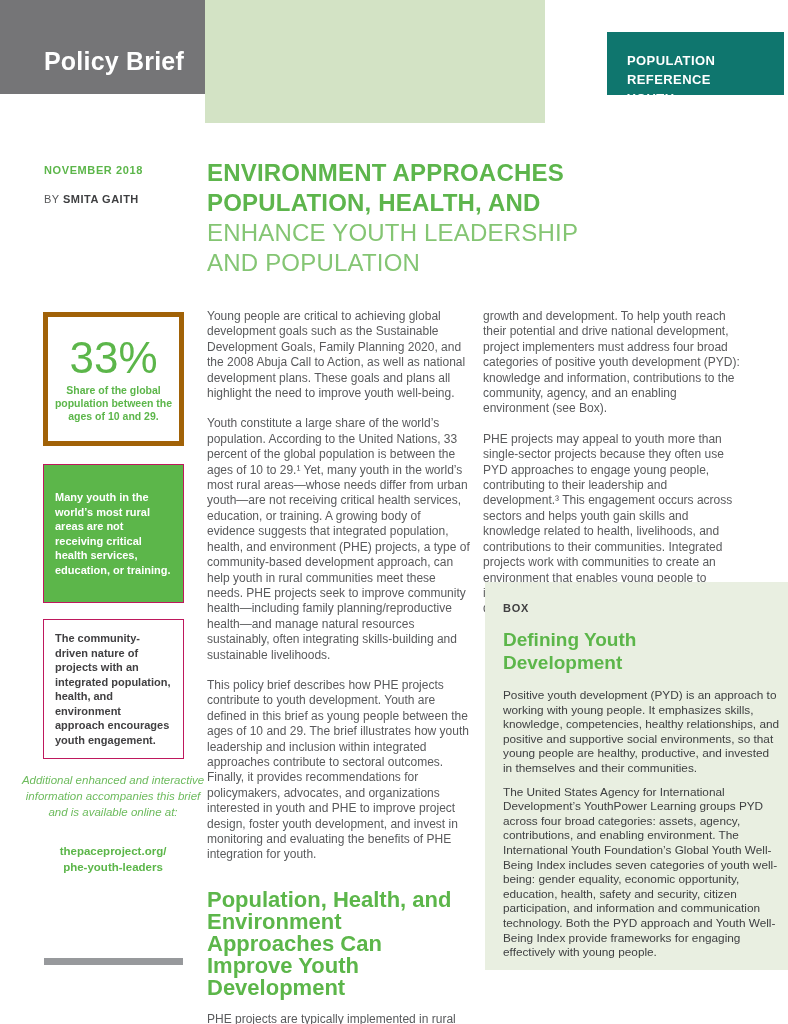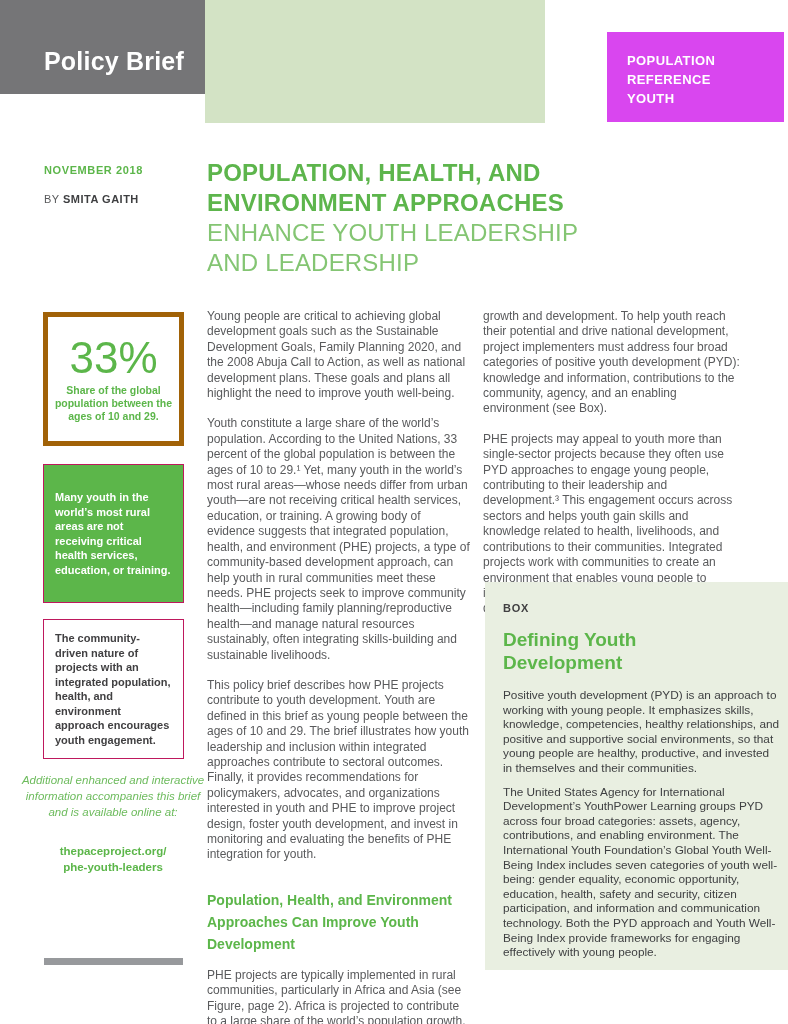--- a/index.html
+++ b/index.html
@@ -23,22 +23,22 @@
     position: absolute; left: 44px; bottom: 18px;
     color: #ffffff; font-size: 25px; font-weight: 700; letter-spacing: 0.2px;
   }
   .accent-block {
     position: absolute; left: 205px; top: 0;
     width: 340px; height: 123px;
     background: #d3e3c5;
   }
   .logo-block {
     position: absolute; left: 607px; top: 32px;
-    width: 177px; height: 90px;
-    background: #d946ef;
+    width: 177px; height: 63px;
+    background: #0f766e;
     padding: 19px 0 0 20px;
   }
   .logo-block .logo-line {
     color: #ffffff; font-size: 13px; font-weight: 700;
     line-height: 19px; letter-spacing: 0.4px;
   }
   
   .date-label {
     position: absolute; left: 44px; top: 164px;
     color: #5cb64a; font-size: 11px; font-weight: 700; letter-spacing: 0.6px;
@@ -92,21 +92,21 @@
   .doc-title .t-light { color: #84c573; font-weight: 400; }
   
   .col {
     position: absolute; top: 309px; width: 263px;
     color: #595a5c; font-size: 12px; line-height: 15.4px;
   }
   .col-1 { left: 207px; }
   .col-2 { left: 483px; }
   .col p { margin-bottom: 15px; }
   .section-heading {
-    color: #5cb64a; font-size: 14px; font-weight: 700; line-height: 22px;
+    color: #5cb64a; font-size: 22px; font-weight: 700; line-height: 22px;
     margin: 26px 0 13px 0;
   }
   
   .info-box {
     position: absolute; left: 485px; top: 582px;
     width: 314px; height: 388px;
     background: #e9efe1;
     padding: 20px 18px;
     color: #3f4042;
   }
@@ -156,24 +156,24 @@
   <div class="online-note">Additional enhanced and interactive information accompanies this brief and is available online at:</div>
 
   <div class="online-link">
     <div>thepaceproject.org/</div>
     <div>phe-youth-leaders</div>
   </div>
 
   <div class="rail-divider"></div>
 
   <h1 class="doc-title">
+    <div class="t-bold">ENVIRONMENT APPROACHES</div>
     <div class="t-bold">POPULATION, HEALTH, AND</div>
-    <div class="t-bold">ENVIRONMENT APPROACHES</div>
     <div class="t-light">ENHANCE YOUTH LEADERSHIP</div>
-    <div class="t-light">AND LEADERSHIP</div>
+    <div class="t-light">AND POPULATION</div>
   </h1>
 
   <div class="col col-1">
     <p>Young people are critical to achieving global development goals such as the Sustainable Development Goals, Family Planning 2020, and the 2008 Abuja Call to Action, as well as national development plans. These goals and plans all highlight the need to improve youth well-being.</p>
     <p>Youth constitute a large share of the world’s population. According to the United Nations, 33 percent of the global population is between the ages of 10 to 29.¹ Yet, many youth in the world’s most rural areas—whose needs differ from urban youth—are not receiving critical health services, education, or training. A growing body of evidence suggests that integrated population, health, and environment (PHE) projects, a type of community-based development approach, can help youth in rural communities meet these needs. PHE projects seek to improve community health—including family planning/reproductive health—and manage natural resources sustainably, often integrating skills-building and sustainable livelihoods.</p>
     <p>This policy brief describes how PHE projects contribute to youth development. Youth are defined in this brief as young people between the ages of 10 and 29. The brief illustrates how youth leadership and inclusion within integrated approaches contribute to sectoral outcomes. Finally, it provides recommendations for policymakers, advocates, and organizations interested in youth and PHE to improve project design, foster youth development, and invest in monitoring and evaluating the benefits of PHE integration for youth.</p>
     <h2 class="section-heading">Population, Health, and Environment Approaches Can Improve Youth Development</h2>
     <p>PHE projects are typically implemented in rural communities, particularly in Africa and Asia (see Figure, page 2). Africa is projected to contribute to a large share of the world’s population growth, and in many African countries, the youth population is large and growing.² Engaging these youth can drive national</p>
   </div>
 

